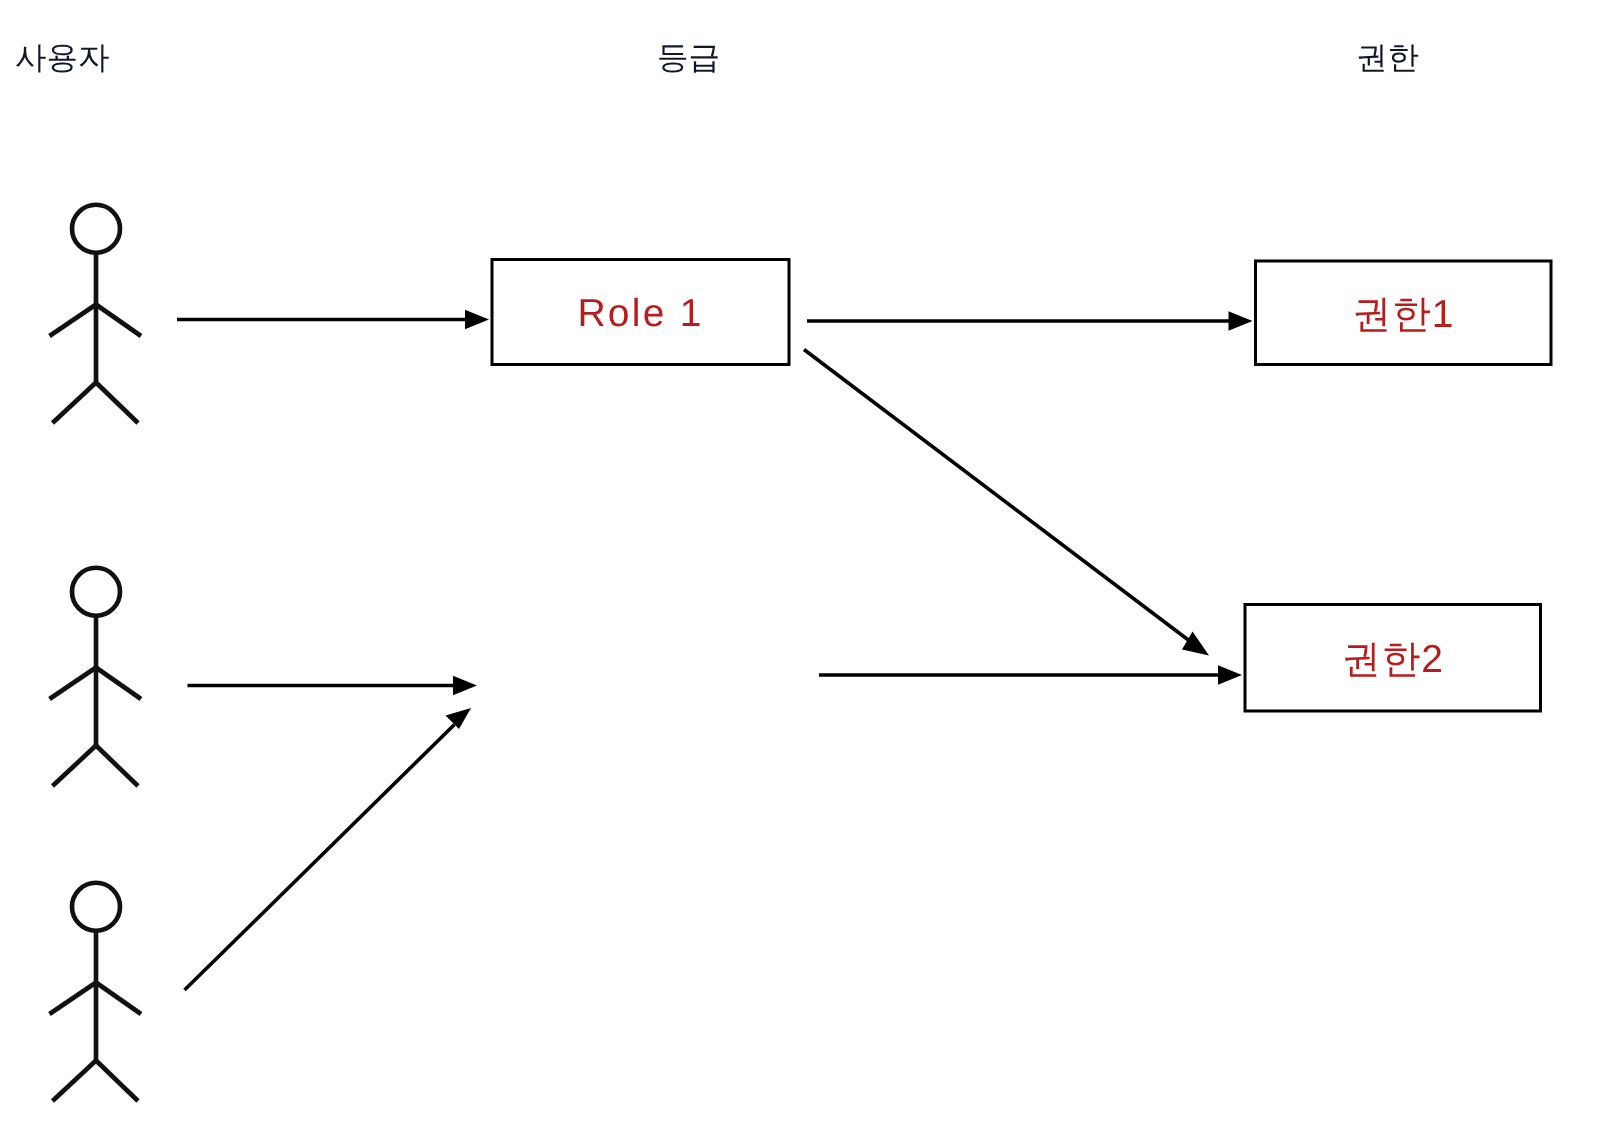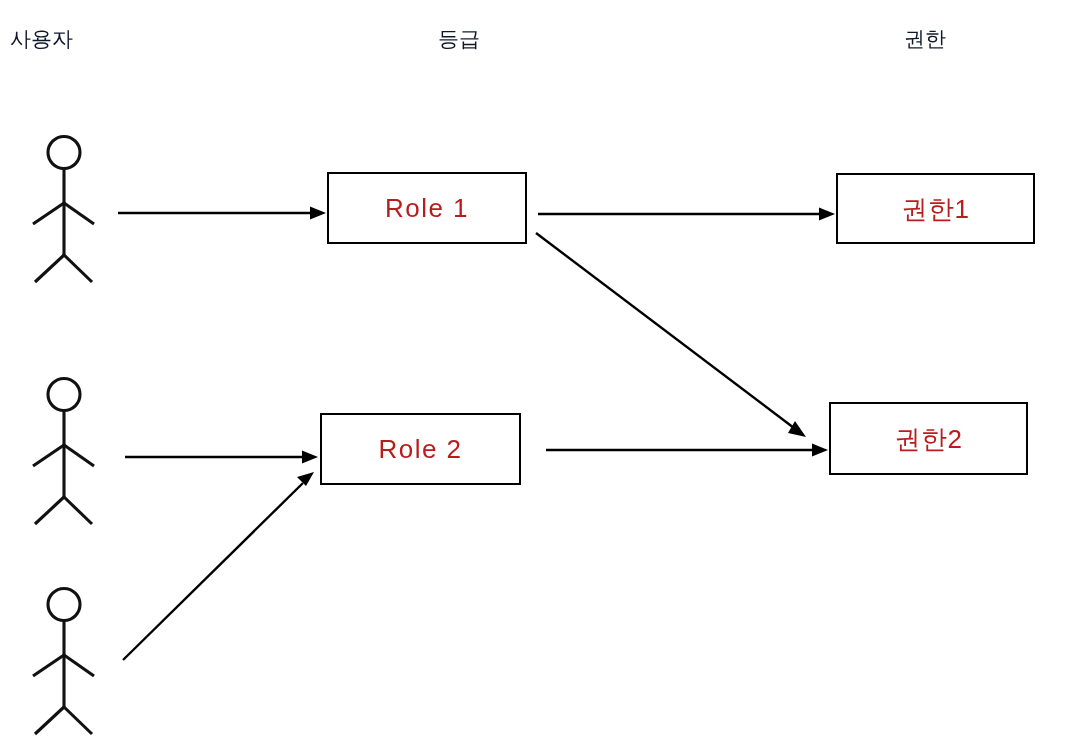--- a/index.html
+++ b/index.html
@@ -140,23 +140,20 @@
     <g>
       <line class="arrow-line" x1="546" y1="450" x2="815" y2="450"></line>
       <polygon class="arrow-head" points="828,450 812,443.5 812,456.5"></polygon>
     </g>
   </svg>
 
   <div class="node-box latin" id="box-role1">
     <span class="box-label">Role 1</span>
   </div>
 
-  <div class="node-box latin" id="box-role2">
-    <span class="box-label">Role 2</span>
-  </div>
 
   <div class="node-box" id="box-perm1">
     <span class="box-label">권한1</span>
   </div>
 
   <div class="node-box" id="box-perm2">
     <span class="box-label">권한2</span>
   </div>
 
 </div>

